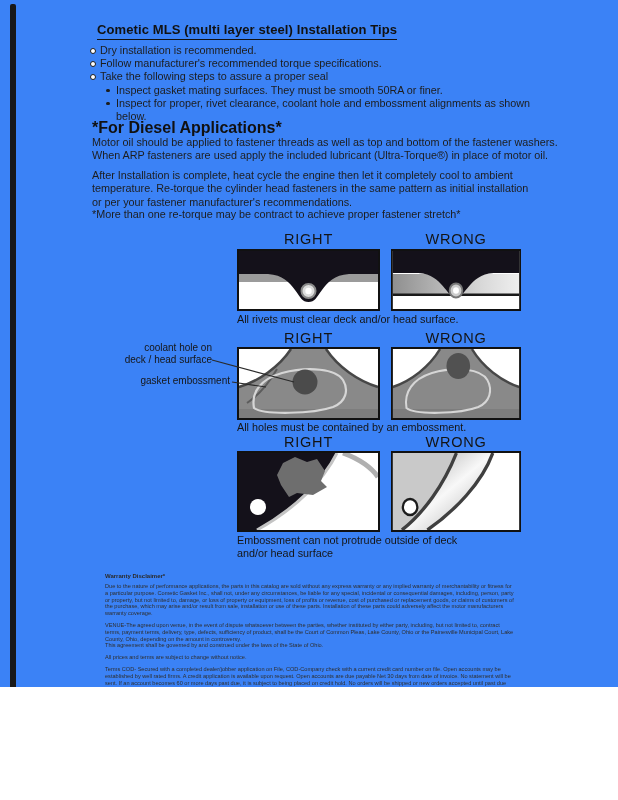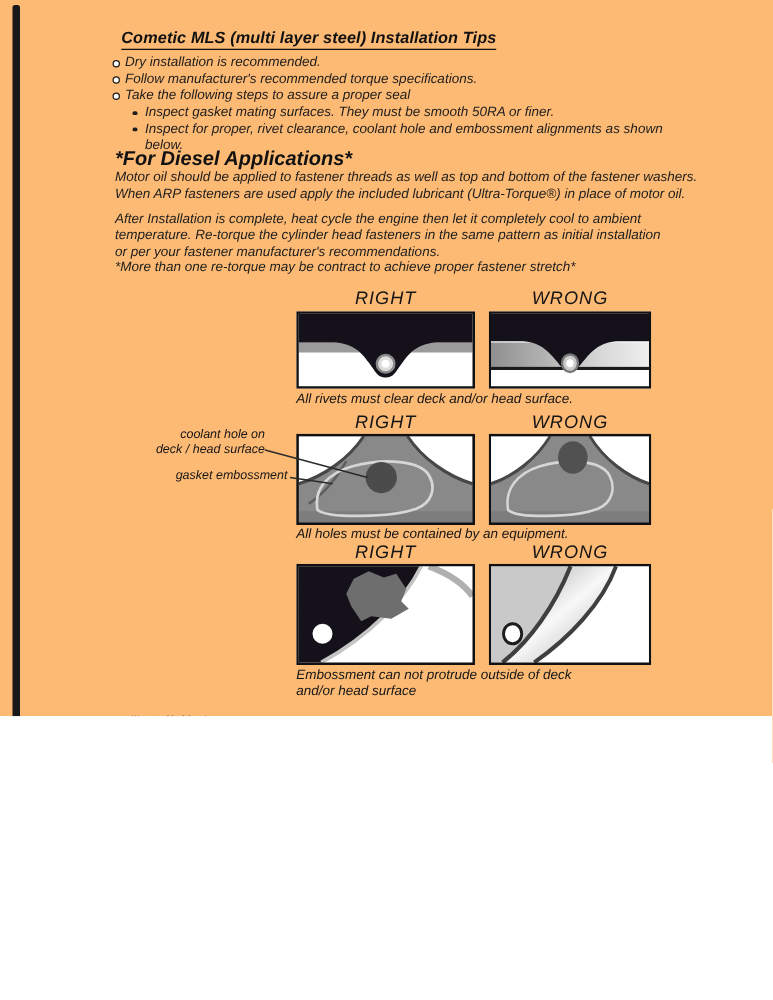--- a/index.html
+++ b/index.html
@@ -1,17 +1,17 @@
 <!DOCTYPE html>
 <html><head>
 <meta charset="utf-8">
 <style>
   html,body{margin:0;padding:0;background:#ffffff;}
-  .page{position:relative;width:618px;height:573px;background:#fdba74;overflow:hidden;
-        font-family:"Liberation Sans","DejaVu Sans",sans-serif;color:#1d1d1d;font-style:italic;}
+  .page{position:relative;width:618px;height:687px;background:#3b82f6;overflow:hidden;
+        font-family:"Liberation Sans","DejaVu Sans",sans-serif;color:#1d1d1d;}
   .abs{position:absolute;}
   .pre{white-space:pre-line;}
 
   .edge-bar{left:10px;top:4px;width:6px;height:792px;background:#181818;border-radius:2px;}
 
   .title{left:97px;top:22px;font-size:13px;font-weight:bold;color:#111;
          border-bottom:1.6px solid #111;padding-bottom:2px;letter-spacing:0.1px;}
 
   ul.tips{left:90px;top:44px;width:470px;list-style:none;margin:0;padding:0;font-size:10.8px;line-height:13.2px;}
   ul.tips li{position:relative;padding-left:10px;}
@@ -124,21 +124,21 @@
     <path d="M17,61 C14,45 24,32 45,26 C72,19 99,22 106,33 C112,43 109,55 96,60 C76,67 26,68 17,61 Z" stroke="#d6d6d6" stroke-width="2.2" fill="none"></path>
     <circle cx="74" cy="19" r="13" fill="#515151"></circle>
     <rect x="1" y="1" width="141" height="71" fill="none" stroke="#111111" stroke-width="2"></rect>
   </svg>
 
   <svg class="abs" style="left:120px;top:338px;" width="190" height="60">
     <line x1="92" y1="22" x2="174" y2="44" stroke="#2a2a2a" stroke-width="1.2"></line>
     <line x1="112" y1="44" x2="146" y2="49" stroke="#2a2a2a" stroke-width="1.2"></line>
   </svg>
 
-  <div class="abs caption" style="left:237px;top:421px;">All holes must be contained by an equipment.</div>
+  <div class="abs caption" style="left:237px;top:421px;">All holes must be contained by an embossment.</div>
 
   <div class="abs rw-label" style="left:237px;top:434px;width:143px;">RIGHT</div>
   <div class="abs rw-label" style="left:391px;top:434px;width:130px;">WRONG</div>
 
   <svg class="abs panel" style="left:237px;top:451px;" width="143" height="81" viewBox="0 0 143 81">
     <rect x="0" y="0" width="143" height="81" fill="#ffffff"></rect>
     <path d="M106,2 C122,8 134,16 141,26" stroke="#b0b0b0" stroke-width="5" fill="none"></path>
     <path d="M2,2 H100 C86,30 58,58 20,79 L2,79 Z" fill="#14111a"></path>
     <path d="M100,2 C86,30 58,58 20,79" stroke="#c4c4c4" stroke-width="3" fill="none"></path>
     <polygon points="46,12 58,6 70,11 80,8 88,20 84,30 90,36 76,44 60,42 52,46 44,34 40,24" fill="#6e6e6e"></polygon>

